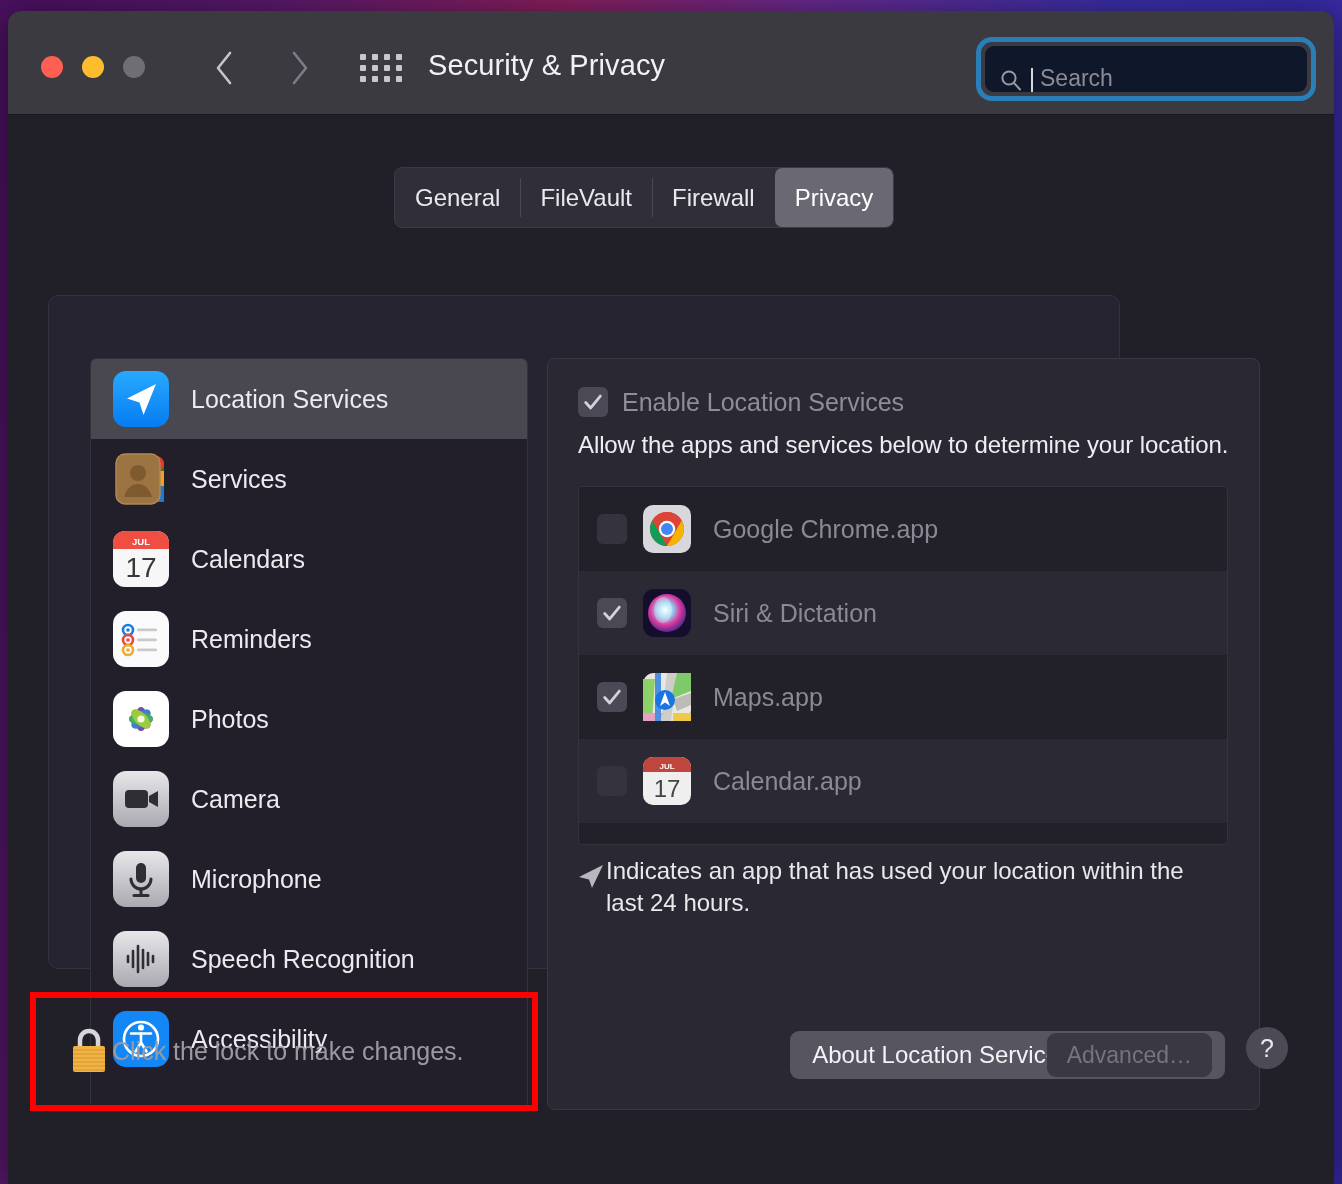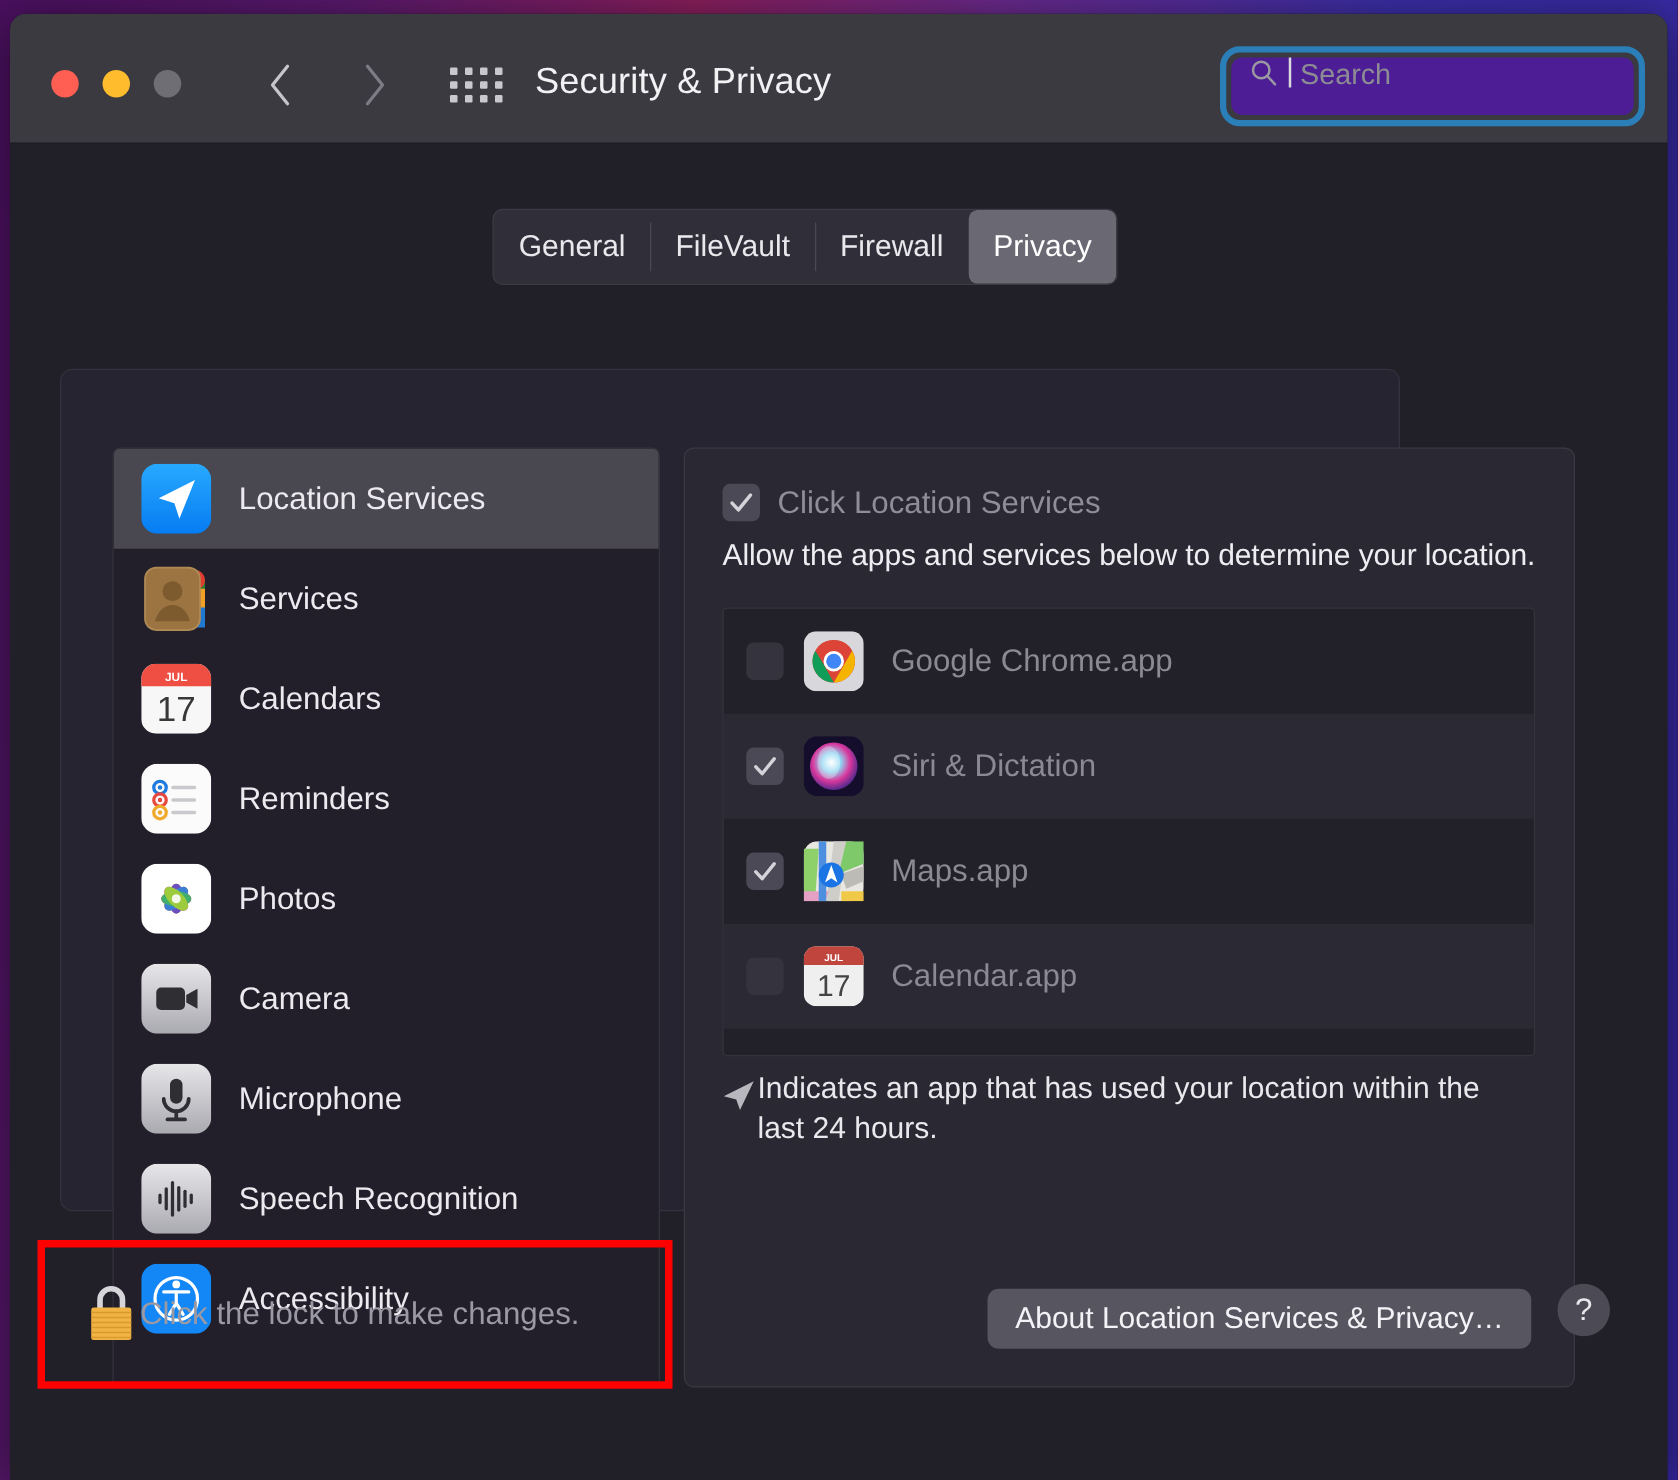--- a/index.html
+++ b/index.html
@@ -53,22 +53,22 @@
   }
   
   #search-wrap {
     position: absolute; right: 18px; top: 26px;
     width: 340px; height: 64px;
     border: 5px solid #2b7fb8; border-radius: 16px;
     padding: 4px;
   }
   #search-field {
     width: 100%; height: 100%;
-    background: #4c1d95; border-radius: 9px;
-    display: flex; align-items: flex-start; padding-left: 14px; gap: 4px;
+    background: #0f172a; border-radius: 9px;
+    display: flex; align-items: flex-end; padding-left: 14px; gap: 4px;
   }
   #search-icon { width: 24px; height: 24px; flex: 0 0 auto; }
   #search-caret { width: 2px; height: 24px; background: #d9d8dd; margin-left: 4px; }
   #search-placeholder { color: #8d8c94; font-size: 23px; margin-left: 3px; }
   
   #body-area { position: relative; height: 1069px; background: #211f28; }
   
   #tabs {
     position: absolute; left: 386px; top: 52px;
     height: 61px; display: flex; align-items: stretch;
@@ -370,21 +370,21 @@
         </div>
 
         <div id="rightpane">
 
           <div id="enable-row">
             <span class="cb">
               <svg viewBox="0 0 24 24">
                 <path d="M4 12.5 L9.5 18.5 L20 5.5" fill="none" stroke="#d4d3d9" stroke-width="3" stroke-linecap="round" stroke-linejoin="round"></path>
               </svg>
             </span>
-            <span id="enable-label">Click Location Services</span>
+            <span id="enable-label">Enable Location Services</span>
           </div>
 
           <div id="allow-text">Allow the apps and services below to determine your location.</div>
 
           <div id="applist">
 
             <div class="app-row">
               <span class="cb unchecked"></span>
               <svg class="app-ico" viewBox="0 0 48 48">
                 <rect width="48" height="48" rx="10" fill="#d8d8dc"></rect>
@@ -485,17 +485,18 @@
               <line x1="7" y1="33" x2="39" y2="33"></line>
                 <line x1="7" y1="37" x2="39" y2="37"></line>
               <line x1="7" y1="41" x2="39" y2="41"></line>
                 <line x1="7" y1="45" x2="39" y2="45"></line>
             </g>
           </svg>
           <span id="lock-text">Click the lock to make changes.</span>
         </div>
       </div>
 
+      <div id="advanced-btn">Advanced…</div>
       <div id="help-btn">?</div>
 
     </div>
   </div>
 </div>
 
 </body></html>

